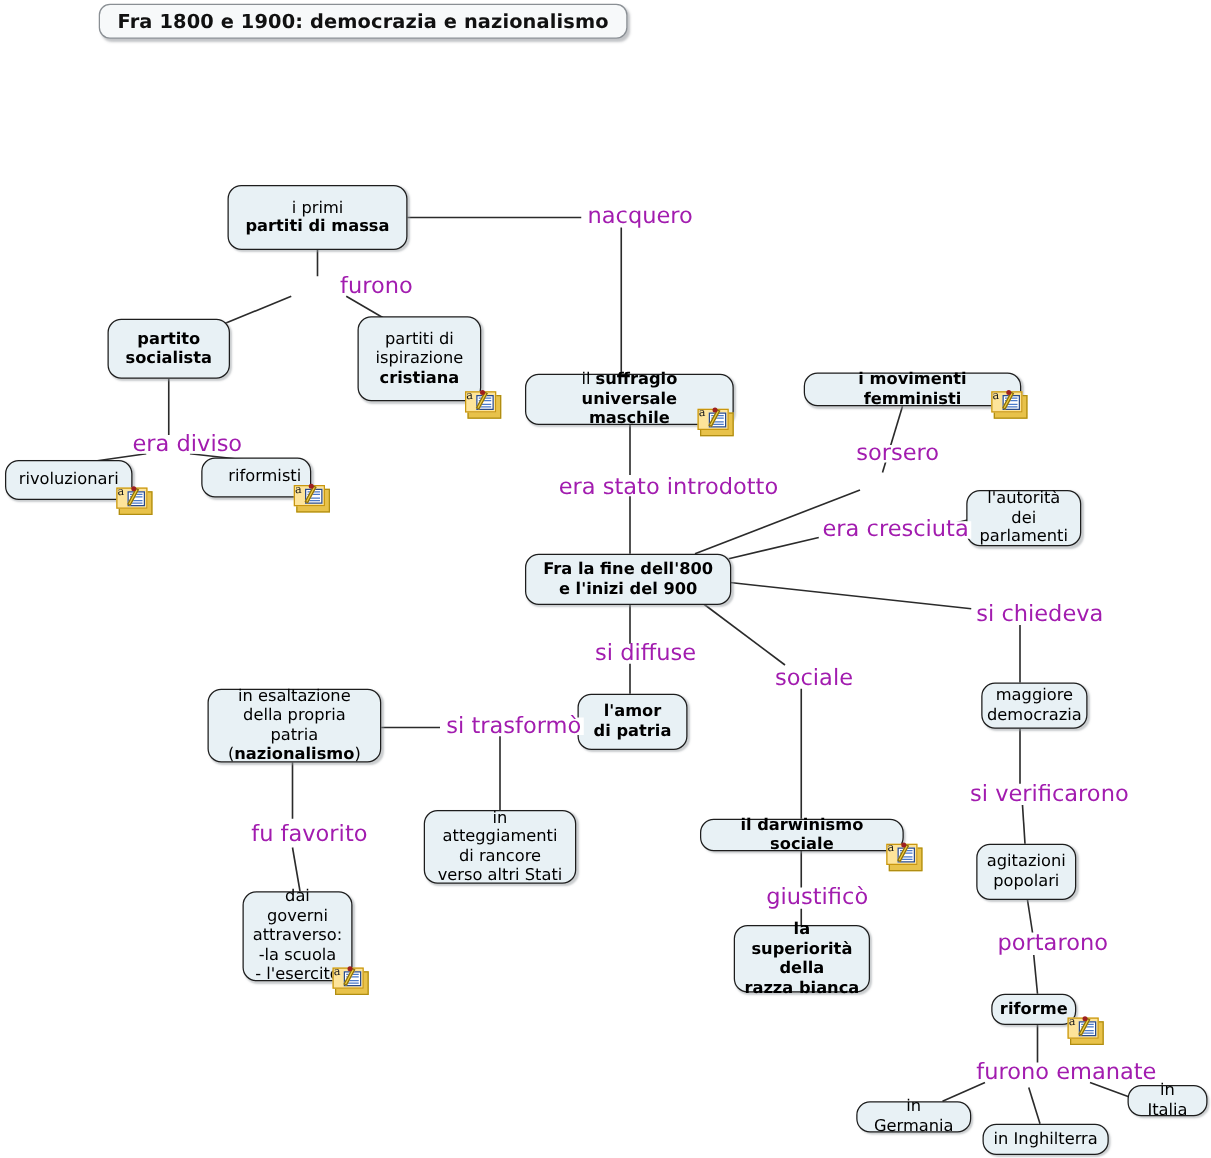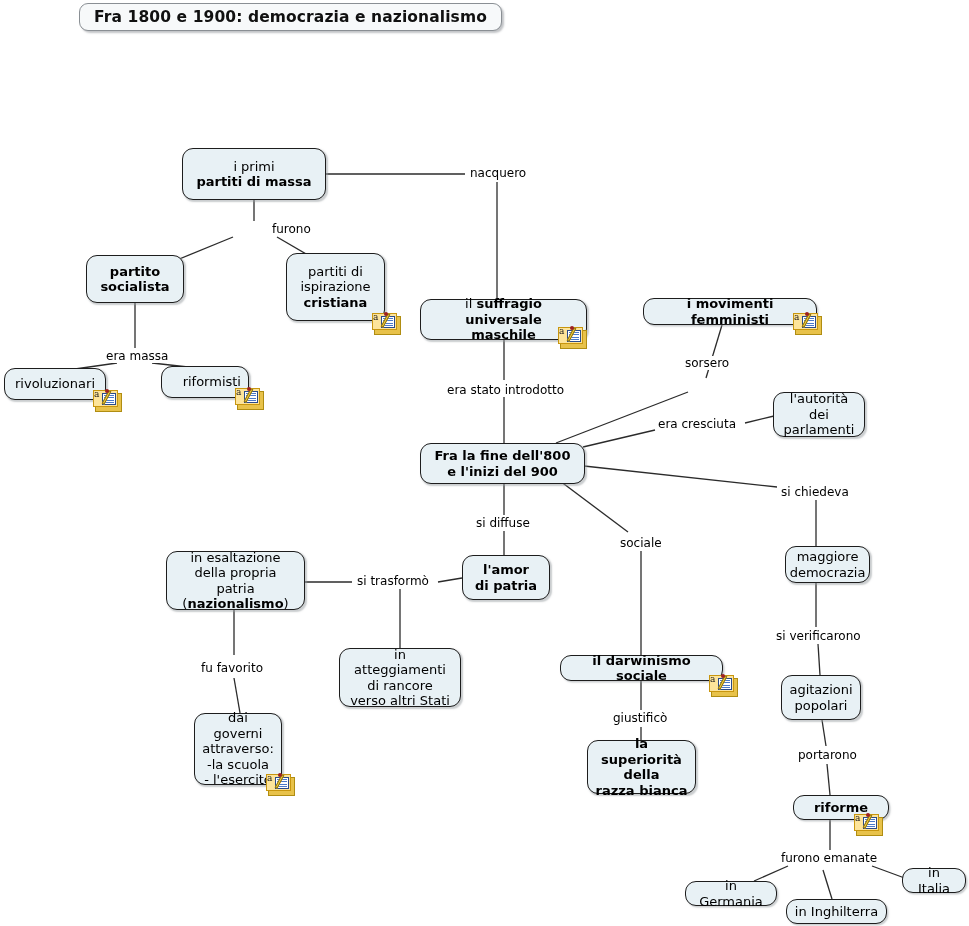--- a/index.html
+++ b/index.html
@@ -39,23 +39,23 @@
     line-height:15.5px;
     padding:2px 7px;
     white-space:pre-line;
   }
   .node.b{font-weight:bold;}
   .node b{font-weight:bold;}
 
   
   .lbl{
     position:absolute;
-    font-size:12px;
+    font-size:18px;
     line-height:14px;
-    color:#000000;
+    color:#a21caf;
     background:#ffffff;
     white-space:nowrap;
     padding:0 2px;
   }
 
   
   .note{
     position:absolute;
     width:27px;height:20px;
   }
@@ -311,21 +311,21 @@
   </div>
 
   <div class="node" style="left:774px;top:546px;width:85px;height:37px;margin-left:11px;">
     <span>maggiore<br>democrazia</span>
   </div>
 
   <div class="node" style="left:781px;top:675px;width:80px;height:45px;">
     <span>agitazioni<br>popolari</span>
   </div>
 
-  <div class="node b" style="left:793px;top:795px;width:96px;height:25px;">
+  <div class="node b" style="left:793px;top:795px;width:68px;height:25px;">
     <span>riforme</span>
   </div>
   <div class="note" style="left:854px;top:814px;">
     <div class="shadow"></div>
     <div class="body"></div>
     <div class="a">a</div>
     <div class="page">
         <i></i>
         <i></i>
         <i></i>
@@ -343,21 +343,21 @@
   <div class="node" style="left:786px;top:899px;width:101px;height:25px;">
     <span>in Inghilterra</span>
   </div>
 
   <div class="node" style="left:902px;top:868px;width:64px;height:25px;">
     <span>in Italia</span>
   </div>
 
   <div class="lbl" style="left:468px;top:166px;">nacquero</div>
   <div class="lbl" style="left:226px;top:222px;margin-left:44px;">furono</div>
-  <div class="lbl" style="left:104px;top:349px;">era massa</div>
+  <div class="lbl" style="left:104px;top:349px;">era diviso</div>
   <div class="lbl" style="left:683px;top:356px;">sorsero</div>
   <div class="lbl" style="left:656px;top:417px;">era cresciuta</div>
   <div class="lbl" style="left:445px;top:383px;">era stato introdotto</div>
   <div class="lbl" style="left:779px;top:485px;">si chiedeva</div>
   <div class="lbl" style="left:474px;top:516px;">si diffuse</div>
   <div class="lbl" style="left:618px;top:536px;">sociale</div>
   <div class="lbl" style="left:355px;top:574px;">si trasformò</div>
   <div class="lbl" style="left:199px;top:661px;">fu favorito</div>
   <div class="lbl" style="left:611px;top:711px;">giustificò</div>
   <div class="lbl" style="left:774px;top:629px;">si verificarono</div>

